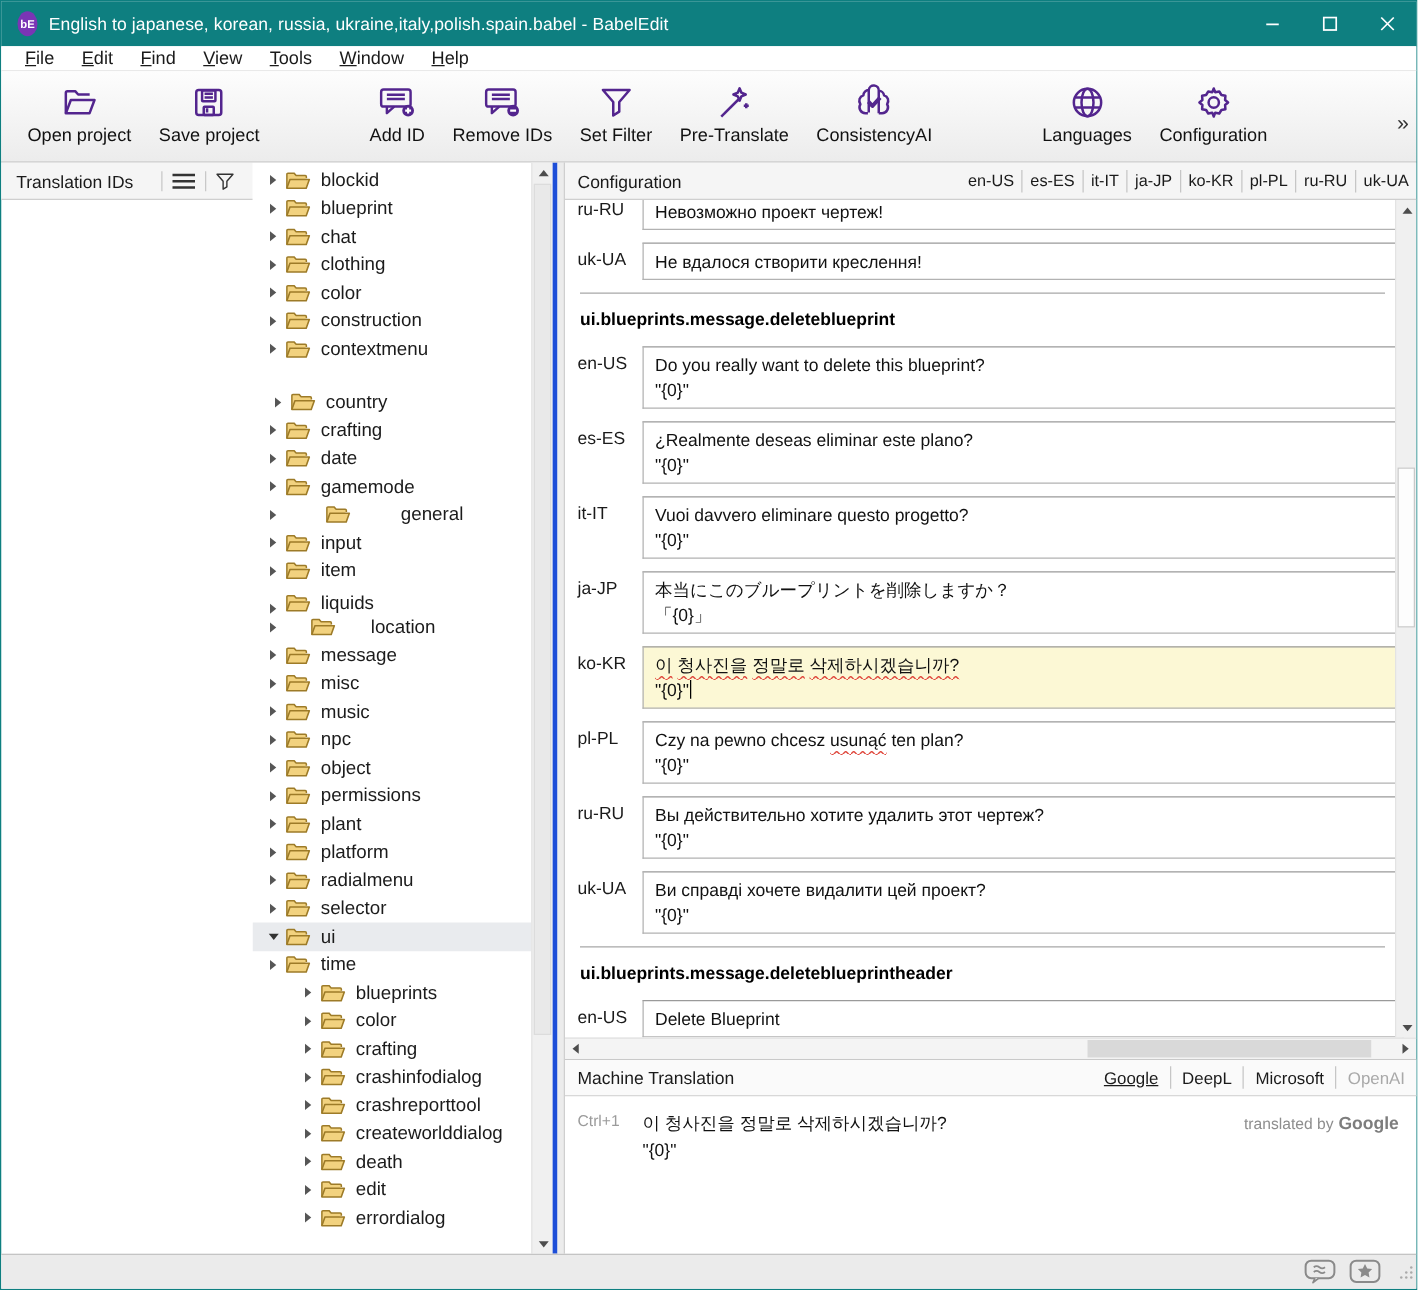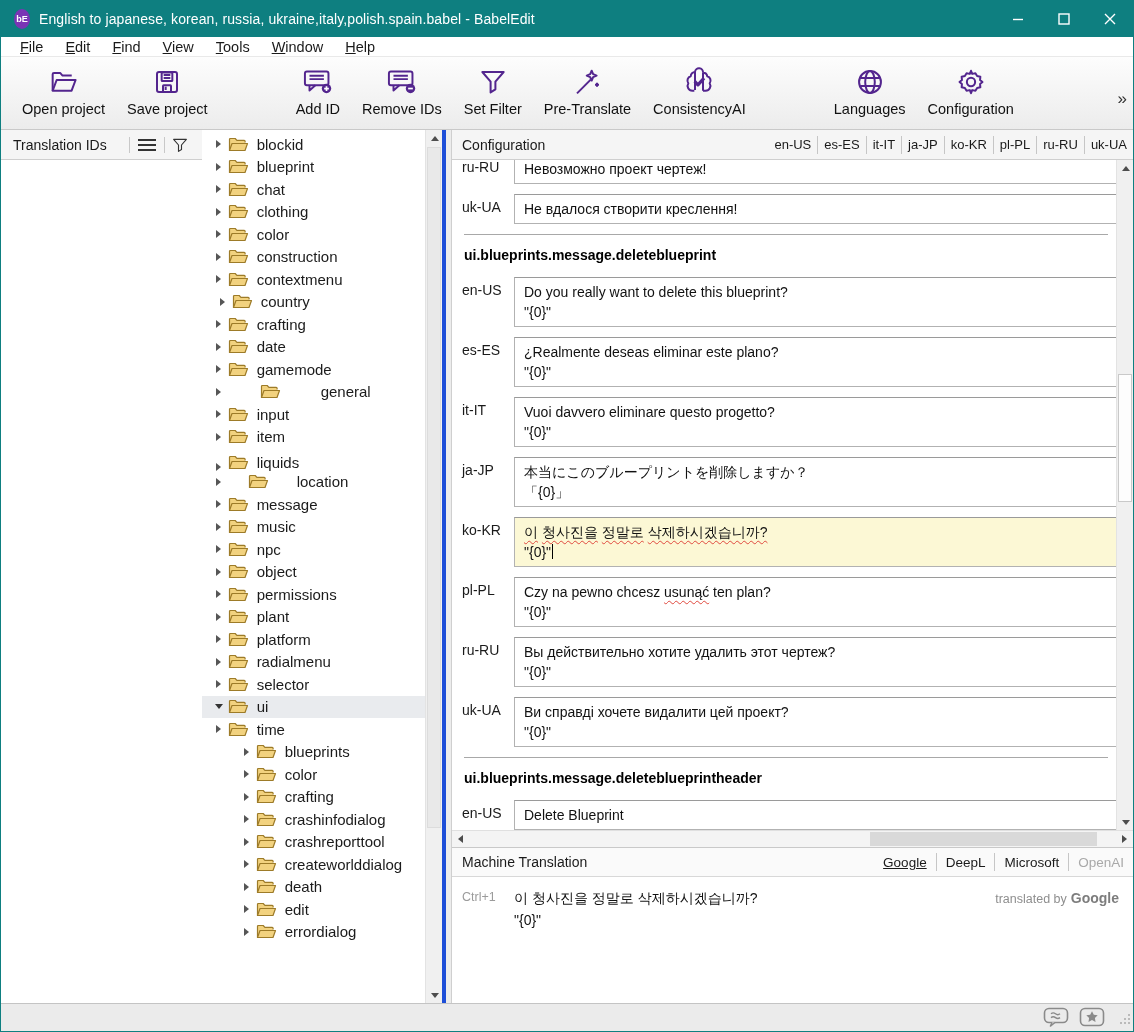--- a/index.html
+++ b/index.html
@@ -322,21 +322,21 @@
             <div class="tree-row" style="padding-left: 8px;">
               <span class="caret right"></span>
               <span class="folder">
                 <svg width="21" height="17" viewBox="0 0 21 17">
                   <path d="M1.5 14.5V3.4q0-.9.9-.9h4.8l1.7 1.9h7.3q.9 0 .9.9v1.2" fill="#f2d27f" stroke="#9d7b28" stroke-width="1.2" stroke-linejoin="round"></path>
                   <path d="M1.5 14.5l2.5-7h15.5l-2.5 7z" fill="#f2d27f" stroke="#9d7b28" stroke-width="1.2" stroke-linejoin="round"></path>
                 </svg>
               </span>
               <span class="tree-label">contextmenu</span>
             </div>
-            <div class="tree-row" style="padding-left: 12px;">
+            <div class="tree-row" style="padding-left: 12px; margin-top: 20px;">
               <span class="caret right"></span>
               <span class="folder">
                 <svg width="21" height="17" viewBox="0 0 21 17">
                   <path d="M1.5 14.5V3.4q0-.9.9-.9h4.8l1.7 1.9h7.3q.9 0 .9.9v1.2" fill="#f2d27f" stroke="#9d7b28" stroke-width="1.2" stroke-linejoin="round"></path>
                   <path d="M1.5 14.5l2.5-7h15.5l-2.5 7z" fill="#f2d27f" stroke="#9d7b28" stroke-width="1.2" stroke-linejoin="round"></path>
                 </svg>
               </span>
               <span class="tree-label">country</span>
             </div>
             <div class="tree-row" style="padding-left: 8px;">
@@ -421,20 +421,30 @@
             </div>
             <div class="tree-row" style="padding-left: 8px;">
               <span class="caret right"></span>
               <span class="folder">
                 <svg width="21" height="17" viewBox="0 0 21 17">
                   <path d="M1.5 14.5V3.4q0-.9.9-.9h4.8l1.7 1.9h7.3q.9 0 .9.9v1.2" fill="#f2d27f" stroke="#9d7b28" stroke-width="1.2" stroke-linejoin="round"></path>
                   <path d="M1.5 14.5l2.5-7h15.5l-2.5 7z" fill="#f2d27f" stroke="#9d7b28" stroke-width="1.2" stroke-linejoin="round"></path>
                 </svg>
               </span>
               <span class="tree-label">message</span>
+            </div>
+            <div class="tree-row" style="padding-left: 8px;">
+              <span class="caret right"></span>
+              <span class="folder">
+                <svg width="21" height="17" viewBox="0 0 21 17">
+                  <path d="M1.5 14.5V3.4q0-.9.9-.9h4.8l1.7 1.9h7.3q.9 0 .9.9v1.2" fill="#f2d27f" stroke="#9d7b28" stroke-width="1.2" stroke-linejoin="round"></path>
+                  <path d="M1.5 14.5l2.5-7h15.5l-2.5 7z" fill="#f2d27f" stroke="#9d7b28" stroke-width="1.2" stroke-linejoin="round"></path>
+                </svg>
+              </span>
+              <span class="tree-label">misc</span>
             </div>
             <div class="tree-row" style="padding-left: 8px;">
               <span class="caret right"></span>
               <span class="folder">
                 <svg width="21" height="17" viewBox="0 0 21 17">
                   <path d="M1.5 14.5V3.4q0-.9.9-.9h4.8l1.7 1.9h7.3q.9 0 .9.9v1.2" fill="#f2d27f" stroke="#9d7b28" stroke-width="1.2" stroke-linejoin="round"></path>
                   <path d="M1.5 14.5l2.5-7h15.5l-2.5 7z" fill="#f2d27f" stroke="#9d7b28" stroke-width="1.2" stroke-linejoin="round"></path>
                 </svg>
               </span>
               <span class="tree-label">music</span>

